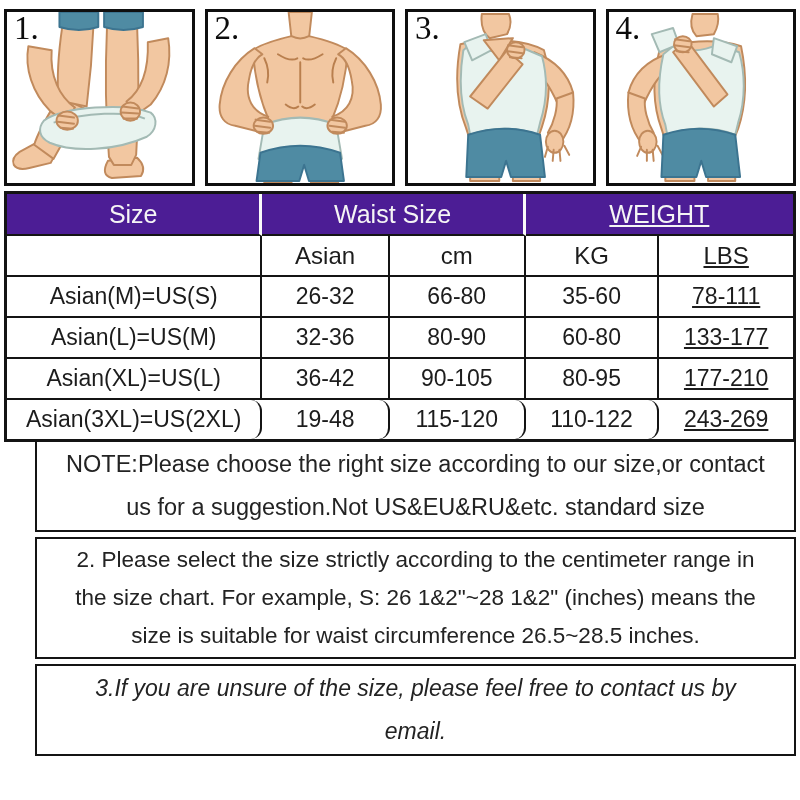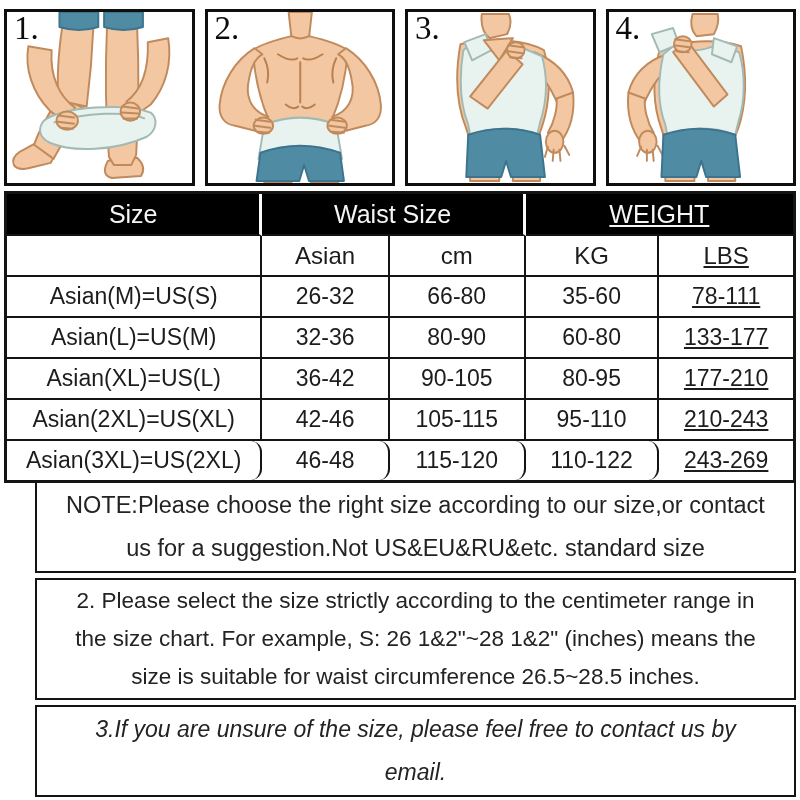--- a/index.html
+++ b/index.html
@@ -29,21 +29,21 @@
     border: 3px solid #141414; table-layout: fixed;
   }
   .size-table th, .size-table td {
     border-right: 2px solid #141414; border-bottom: 2px solid #141414;
     text-align: center; vertical-align: middle; padding: 0;
     font-weight: 400; overflow: hidden; white-space: nowrap;
   }
   .size-table th:last-child, .size-table td:last-child { border-right: none; text-decoration: underline; }
   .size-table tr.data-row:last-child td { border-bottom: none; border-radius: 11px; }
   th.hdr {
-    background: #000000; color: #f5f5f5;
+    background: #4c1d95; color: #f5f5f5;
     font-size: 25px; height: 40px;
     border-right: 3px solid #fafafa;
   }
   th.hdr:last-child { border-right: none; }
   tr.units td { font-size: 24px; height: 39px; }
   tr.data-row td { font-size: 23px; height: 39px; }
 
   
   .note {
     border: 2px solid #141414; box-sizing: border-box;
@@ -205,29 +205,22 @@
       <td>133-177</td>
     </tr>
     <tr class="data-row">
       <td>Asian(XL)=US(L)</td>
       <td>36-42</td>
       <td>90-105</td>
       <td>80-95</td>
       <td>177-210</td>
     </tr>
     <tr class="data-row">
-      <td>Asian(2XL)=US(XL)</td>
-      <td>42-46</td>
-      <td>105-115</td>
-      <td>95-110</td>
-      <td>210-243</td>
-    </tr>
-    <tr class="data-row">
       <td>Asian(3XL)=US(2XL)</td>
-      <td>46-48</td>
+      <td>19-48</td>
       <td>115-120</td>
       <td>110-122</td>
       <td>243-269</td>
     </tr>
   </tbody>
     </table>
 
   <div class="note note-1">NOTE:Please choose the right size according to our size,or contact us for a suggestion.Not US&amp;EU&amp;RU&amp;etc. standard size</div>
   <div class="note note-2">2. Please select the size strictly according to the centimeter range in the size chart. For example, S: 26 1&amp;2"~28 1&amp;2" (inches) means the size is suitable for waist circumference 26.5~28.5 inches.</div>
   <div class="note note-3">3.If you are unsure of the size, please feel free to contact us by email.</div>

